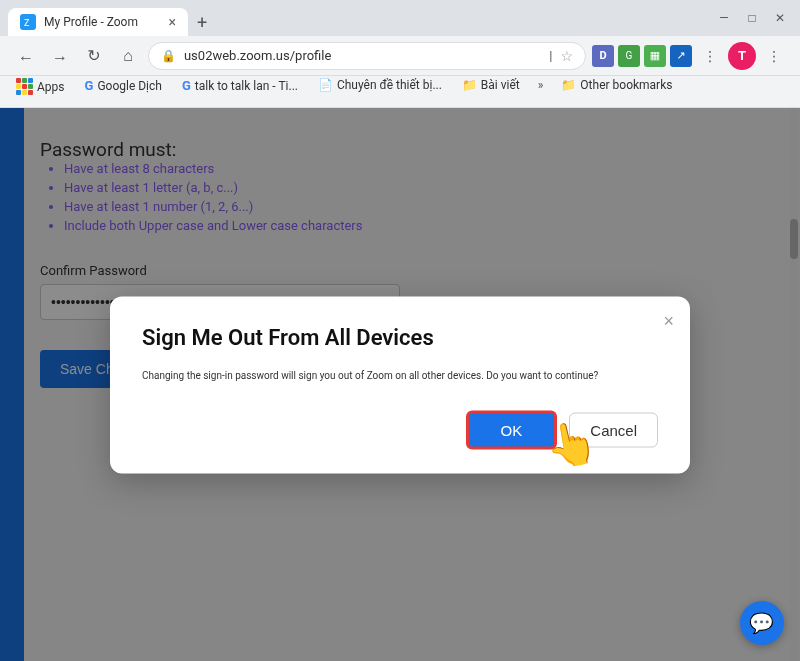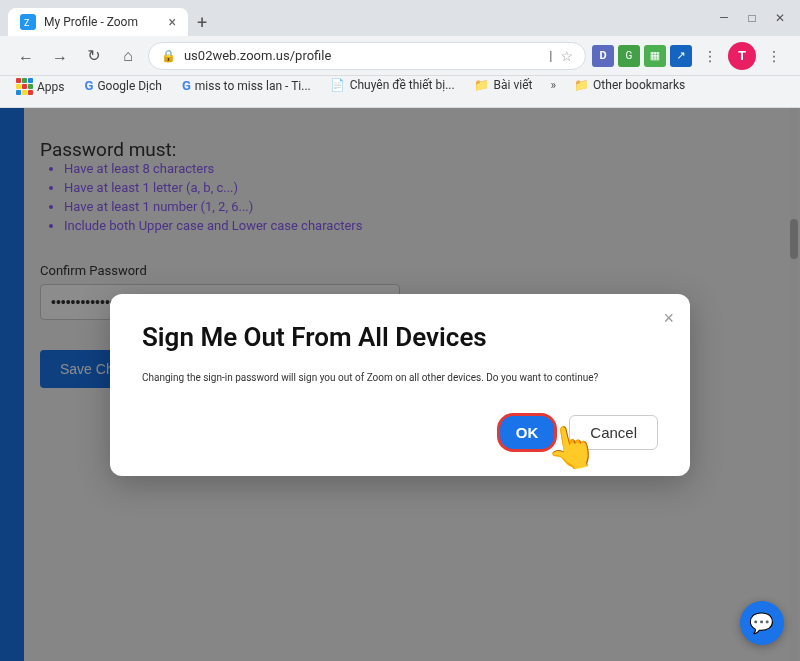--- a/index.html
+++ b/index.html
@@ -53,24 +53,24 @@
     .form-actions { margin-top: 30px; display: flex; gap: 12px; }
     .btn-save { background: #1a73e8; color: #fff; border: none; border-radius: 4px; padding: 10px 20px; font-size: 14px; cursor: pointer; }
     .btn-cancel-form { background: #fff; color: #333; border: 1px solid #ccc; border-radius: 4px; padding: 10px 20px; font-size: 14px; cursor: pointer; }
 
     
     .overlay { position: absolute; inset: 0; background: rgba(0,0,0,0.45); z-index: 10; }
 
     
     .modal { position: absolute; top: 50%; left: 50%; transform: translate(-50%, -50%); background: #fff; border-radius: 12px; padding: 28px 32px 24px; width: 580px; z-index: 20; box-shadow: 0 8px 32px rgba(0,0,0,0.25); }
     .modal-close { position: absolute; top: 14px; right: 16px; color: #999; font-size: 18px; cursor: pointer; background: none; border: none; }
-    .modal-title { font-size: 26px; font-weight: 600; color: #111; margin-bottom: 18px; }
+    .modal-title { font-size: 22px; font-weight: 600; color: #111; margin-bottom: 18px; }
     .modal-body { font-size: 10px; color: #333; line-height: 1.5; margin-bottom: 28px; }
     .modal-actions { display: flex; justify-content: flex-end; gap: 12px; align-items: center; }
-    .btn-ok { background: #1a73e8; color: #fff; border: 3px solid #e53935; border-radius: 16px; padding: 8px 16px; font-size: 15px; font-weight: 700; cursor: pointer; }
+    .btn-ok { background: #1a73e8; color: #fff; border: 3px solid #e53935; border-radius: 6px; padding: 8px 32px; font-size: 15px; font-weight: 400; cursor: pointer; }
     .btn-cancel { background: #fff; color: #333; border: 1px solid #ccc; border-radius: 6px; padding: 8px 20px; font-size: 15px; cursor: pointer; }
 
     
     .cursor-hand { position: absolute; bottom: -20px; right: -40px; font-size: 42px; transform: rotate(-10deg); pointer-events: none; z-index: 30; }
 
     
     .chat-btn { position: absolute; bottom: 16px; right: 16px; width: 44px; height: 44px; background: #1a73e8; border-radius: 50%; display: flex; align-items: center; justify-content: center; color: #fff; font-size: 20px; cursor: pointer; z-index: 25; box-shadow: 0 2px 8px rgba(0,0,0,0.3); }
 
     
     .scrollbar { position: absolute; right: 2px; top: 0; bottom: 0; width: 8px; background: #f0f0f0; z-index: 3; }
@@ -150,21 +150,21 @@
         </div>
       </div>
       <span>Apps</span>
     </div>
     <div class="bookmark-item">
       <span style="color:#4285f4; font-weight:bold; font-size:13px;">G</span>
       <span>Google Dịch</span>
     </div>
     <div class="bookmark-item">
       <span style="color:#4285f4; font-weight:bold; font-size:13px;">G</span>
-      <span>miss to miss lan - Ti...</span>
+      <span>talk to talk lan - Ti...</span>
     </div>
     <div class="bookmark-item">
       <span style="font-size:12px;">📄</span>
       <span>Chuyên đề thiết bị...</span>
     </div>
     <div class="bookmark-item">
       <span style="font-size:12px;">📁</span>
       <span>Bài viết</span>
     </div>
     <div class="more-bookmarks">»</div>

